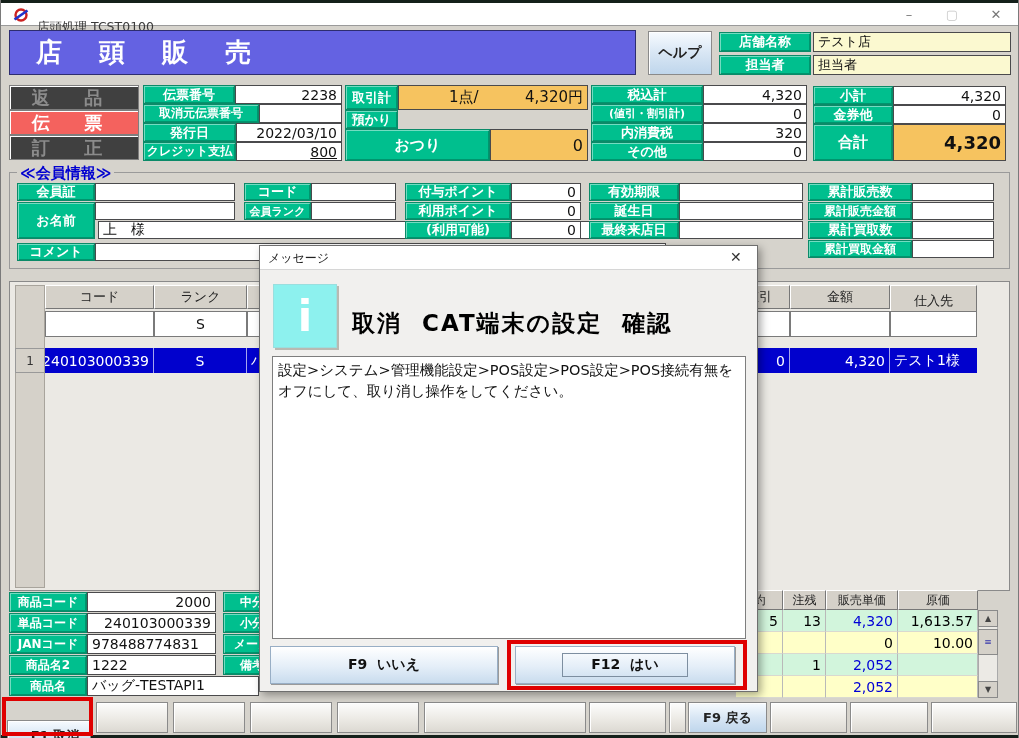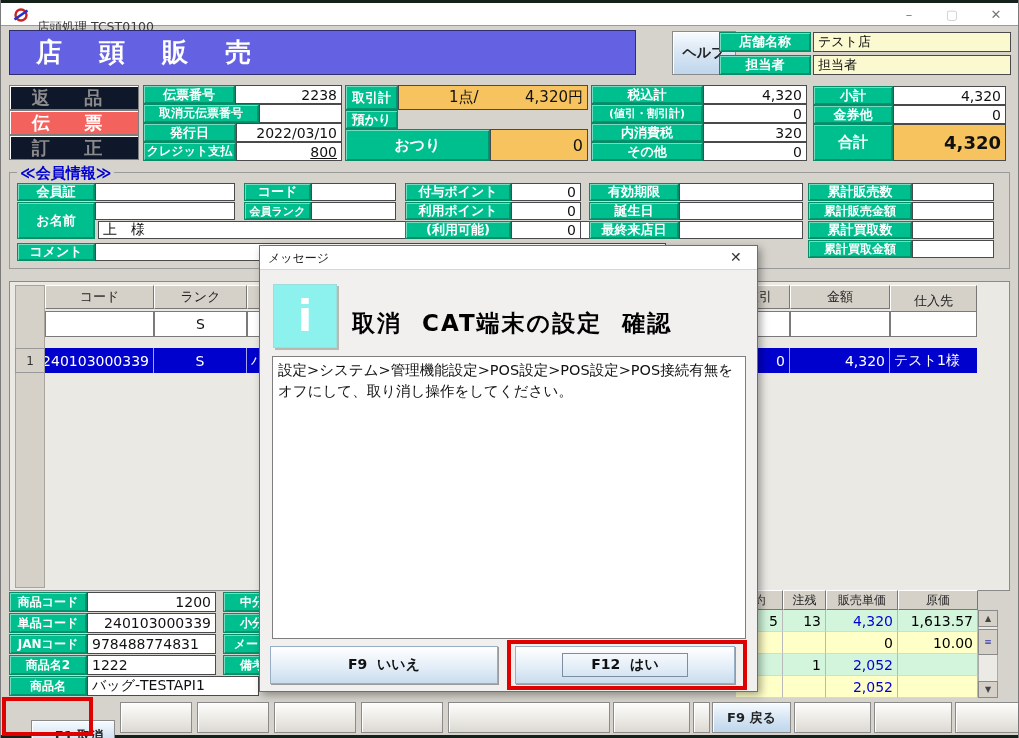--- a/index.html
+++ b/index.html
@@ -8,32 +8,32 @@
           border-left:1px solid #7a7a7a;border-right:1px solid #7a7a7a;box-sizing:border-box;}
   .abs{position:absolute;box-sizing:border-box;}
   .strip{background:#14201a;}
   .titlebar{background:#ffffff;border-bottom:1px solid #9a9a9a;}
   .titletext{font-size:12.5px;color:#3a3a3a;}
   .winbtn{font-size:13px;color:#777;display:flex;align-items:center;justify-content:center;cursor:default;}
   .banner{background:#6462e2;border:1px solid #2d2d70;color:#fff;font-size:26px;font-weight:bold;
           letter-spacing:14px;display:flex;align-items:center;padding-left:26px;white-space:pre;}
   .keybtn{background:linear-gradient(#fdfdfd,#eceae5 55%,#dcd9d2);border:1px solid #8a8a8a;
           box-shadow:inset 1px 1px 0 #fff;display:flex;align-items:center;justify-content:center;
-          font-size:13px;font-weight:bold;color:#222;white-space:pre;margin-left:24px;}
+          font-size:13px;font-weight:bold;color:#222;white-space:pre;}
   .keybtn.blue{background:linear-gradient(#f7fbff,#d8e6f4 50%,#bfd6ec);}
   .lbl{background:#00bf8e;color:#fff;font-weight:bold;font-size:13px;display:flex;align-items:center;
        justify-content:center;border:1px solid #0b8a68;
        box-shadow:inset 1px 1px 0 rgba(255,255,255,.45),inset -1px -1px 0 rgba(0,0,0,.22);
        white-space:nowrap;overflow:hidden;}
   .fld{background:#fff;border:1px solid #4a4a4c;font-size:14px;color:#111;display:flex;align-items:center;
        justify-content:flex-end;padding:0 4px;white-space:nowrap;overflow:hidden;}
   .fld.l{justify-content:flex-start;}
   .amber{background:#f6c35f;}
   .ivory{background:#fbf9d0;}
-  .modebtn{border:1px solid #7e7e7e;background:#0f172a;color:#8b8b8b;font-weight:bold;font-size:18px;
+  .modebtn{border:1px solid #7e7e7e;background:#404040;color:#8b8b8b;font-weight:bold;font-size:18px;
            letter-spacing:14px;display:flex;align-items:center;justify-content:center;white-space:pre;
            box-shadow:inset 1px 1px 0 #fff;}
   .modebtn.red{background:#f4625e;color:#fff;}
   .groupbox{border:1px solid #9a9a9a;}
   .grouptitle{color:#0000d0;font-weight:bold;font-size:15px;background:#d6d3cc;padding:0 3px;white-space:pre;}
   .hdrcell{background:#d5d1c9;border:1px solid #777;border-top:1px solid #fff;border-left:1px solid #fff;
            display:flex;align-items:center;justify-content:center;font-size:13px;color:#222;}
   .filtercell{background:#fff;border:1px solid #7a7a7a;display:flex;align-items:center;justify-content:center;
               font-size:14px;color:#111;}
   .bluecell{background:#0101cd;color:#fff;font-size:14px;display:flex;align-items:center;
@@ -183,21 +183,21 @@
     <div class="abs numcell" style="left:5px;top:66px;width:30px;height:25px;">1</div>
     <div class="abs bluecell" style="left:35px;top:66px;width:109px;height:25px;justify-content:flex-end;">240103000339</div>
     <div class="abs bluecell" style="left:144px;top:66px;width:93px;height:25px;justify-content:center;">S</div>
     <div class="abs bluecell" style="left:237px;top:66px;width:481px;height:25px;">バ</div>
     <div class="abs bluecell" style="left:718px;top:66px;width:62px;height:25px;justify-content:flex-end;">0</div>
     <div class="abs bluecell" style="left:780px;top:66px;width:100px;height:25px;justify-content:flex-end;">4,320</div>
     <div class="abs bluecell" style="left:880px;top:66px;width:87px;height:25px;border-right:none;">テスト1様</div>
   </div>
 
   <div class="abs lbl" style="left:8px;top:592px;width:78px;height:20px;font-size:12px;">商品コード</div>
-  <div class="abs fld" style="left:86px;top:592px;width:129px;height:20px;">1200</div>
+  <div class="abs fld" style="left:86px;top:592px;width:129px;height:20px;">2000</div>
   <div class="abs lbl" style="left:8px;top:613px;width:78px;height:20px;font-size:12px;">単品コード</div>
   <div class="abs fld" style="left:86px;top:613px;width:129px;height:20px;">240103000339</div>
   <div class="abs lbl" style="left:8px;top:634px;width:78px;height:20px;font-size:12px;">JANコード</div>
   <div class="abs fld l" style="left:86px;top:634px;width:129px;height:20px;">978488774831</div>
   <div class="abs lbl" style="left:8px;top:655px;width:78px;height:20px;font-size:12px;">商品名2</div>
   <div class="abs fld l" style="left:86px;top:655px;width:129px;height:20px;">1222</div>
   <div class="abs lbl" style="left:8px;top:676px;width:78px;height:20px;font-size:12px;">商品名</div>
   <div class="abs fld l" style="left:86px;top:676px;width:172px;height:20px;">バッグ-TESTAPI1</div>
 
   <div class="abs lbl" style="left:222px;top:592px;width:58px;height:20px;font-size:12px;">中分</div>

